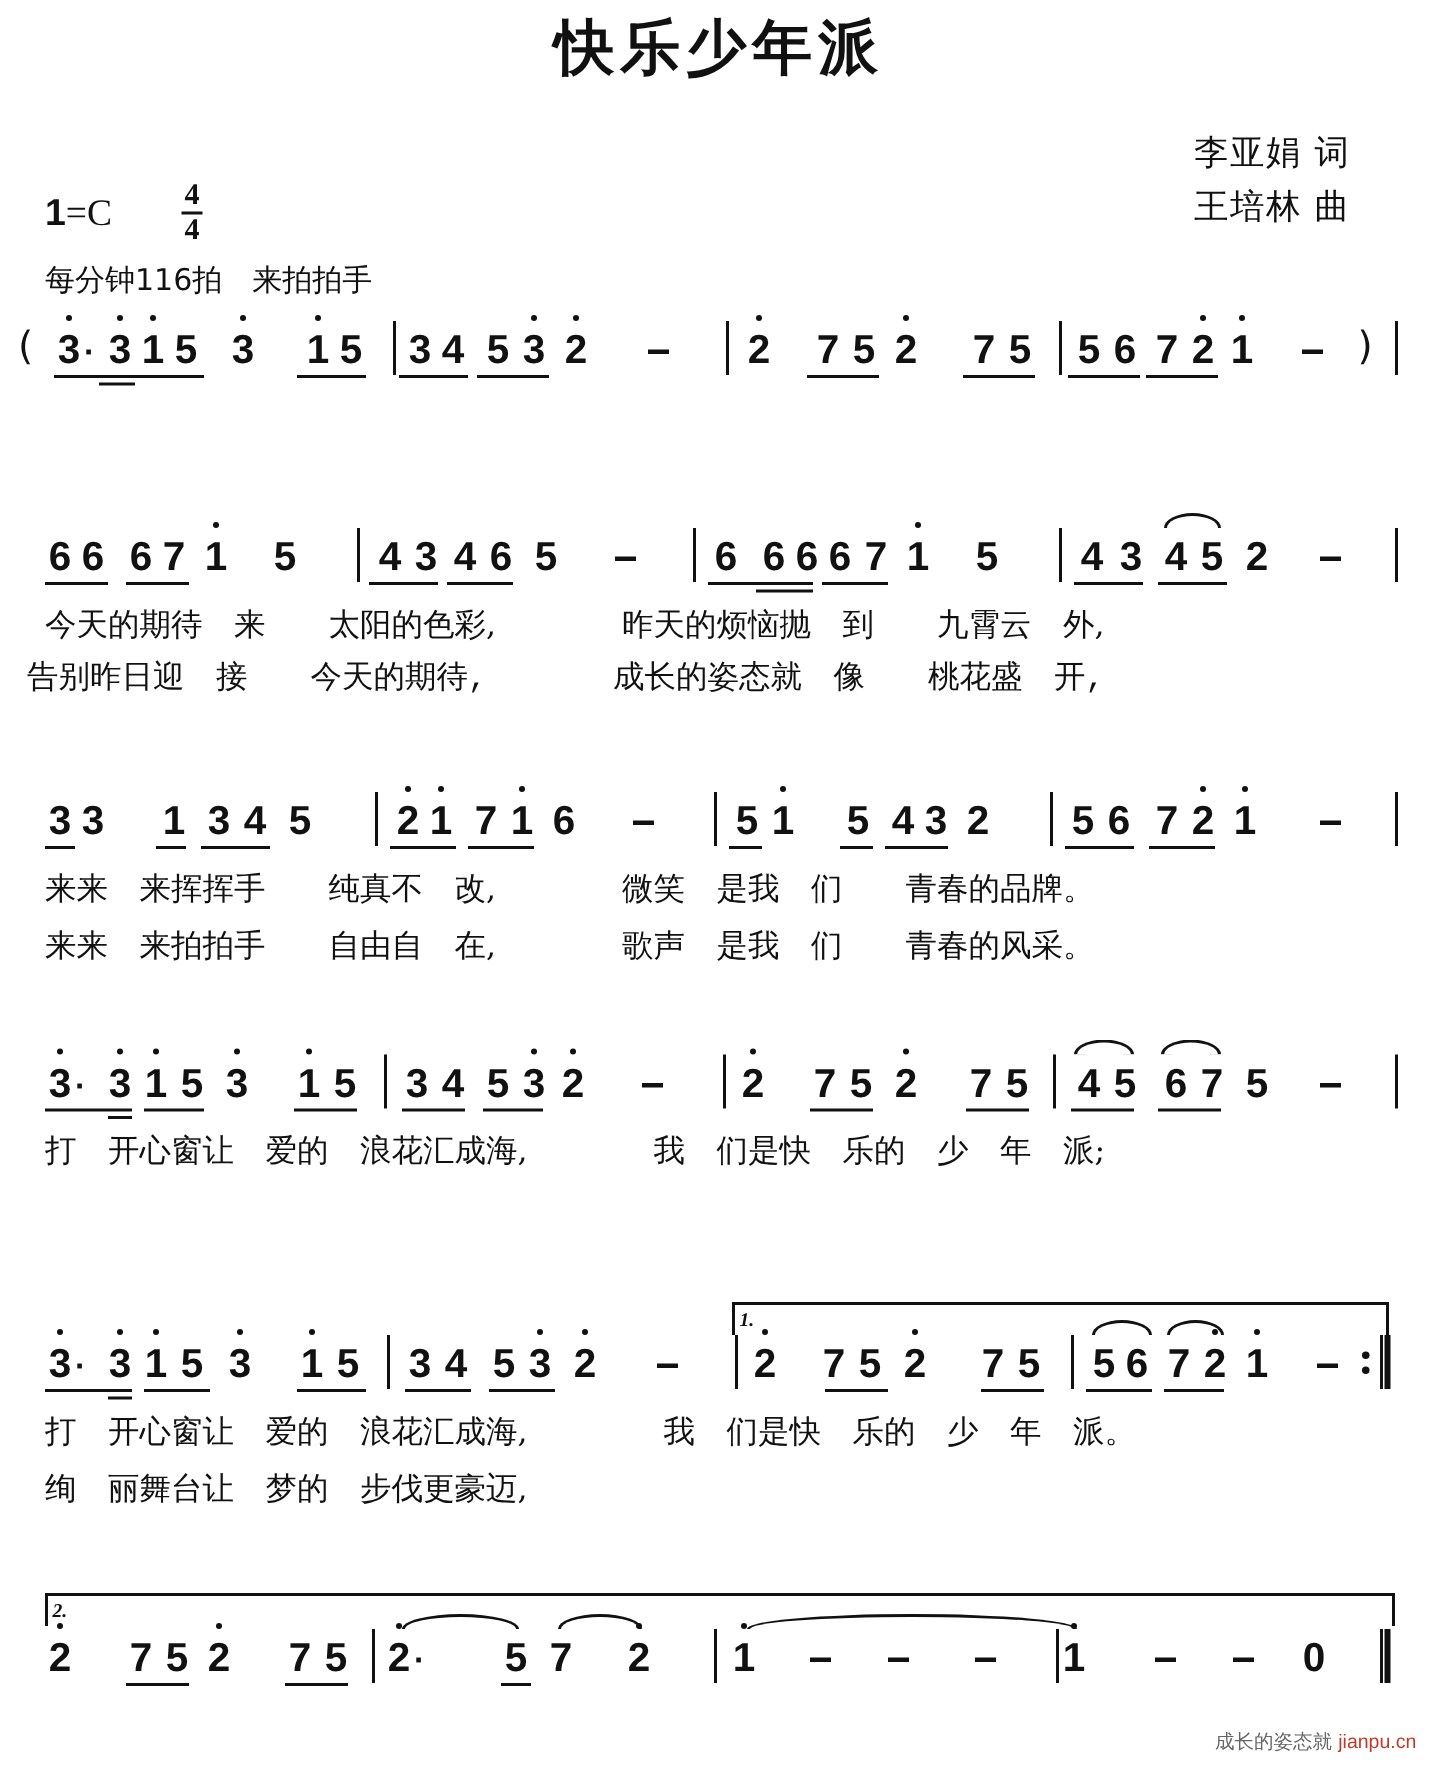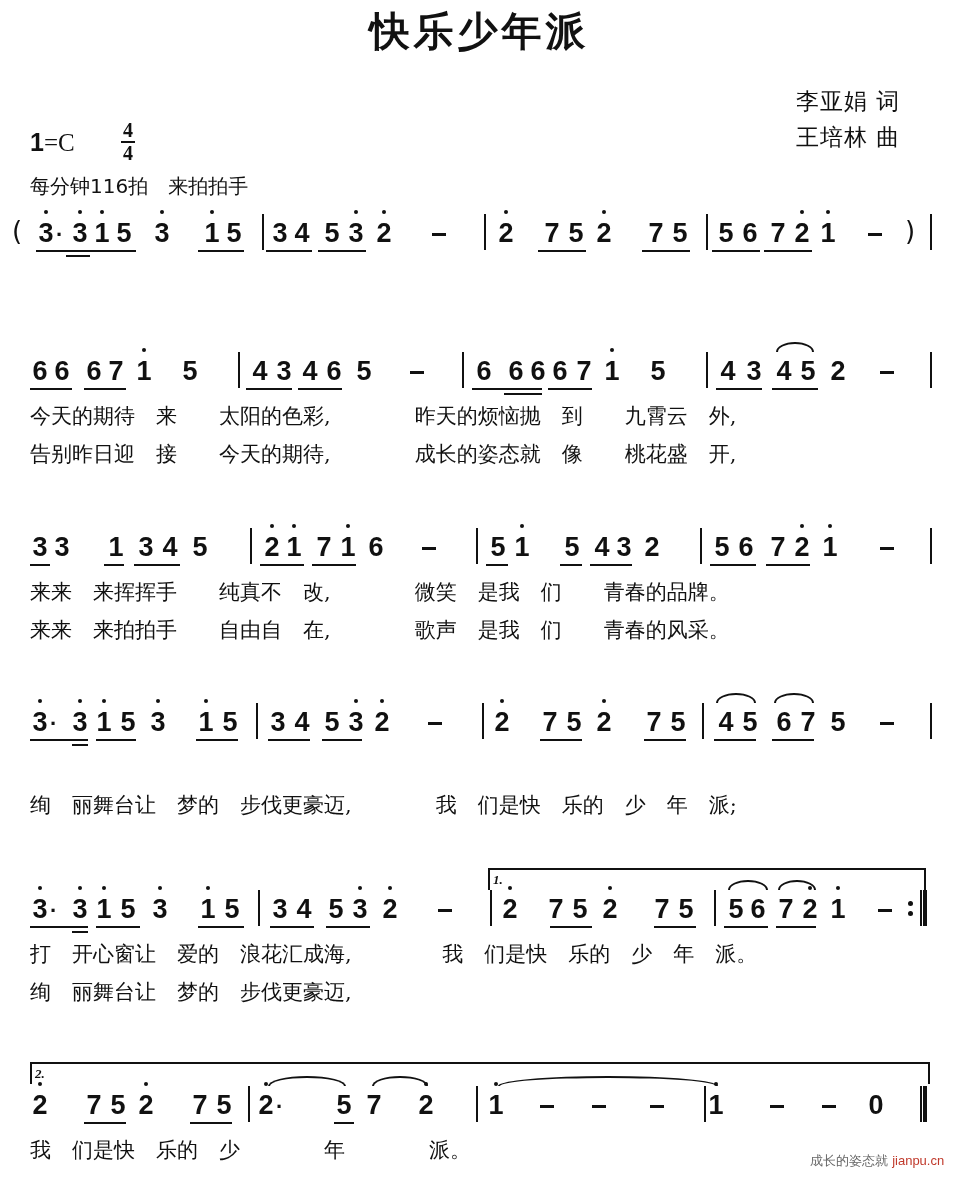--- a/index.html
+++ b/index.html
@@ -129,21 +129,21 @@
       <div class="uline" style="left: 84px; width: 42px; top: 32px;"></div>
       <div class="uline" style="left: 246px; width: 46px; top: 32px;"></div>
       <div class="uline" style="left: 298px; width: 44px; top: 32px;"></div>
       <div class="uline" style="left: 472px; width: 70px; top: 32px;"></div>
       <div class="uline" style="left: 504px; width: 38px; top: 37px;"></div>
       <div class="uline" style="left: 548px; width: 44px; top: 32px;"></div>
       <div class="uline" style="left: 716px; width: 46px; top: 32px;"></div>
       <div class="uline" style="left: 772px; width: 46px; top: 32px;"></div>
       <div class="slur" style="left: 776px; width: 38px; top: -14px;"></div>
       <div class="lyric" style="left: 30px; top: 48px;">今天的期待　来　　太阳的色彩,　　　　昨天的烦恼抛　到　　九霄云　外,</div>
-      <div class="lyric" style="left: 30px; top: 86px;">告别昨日迎　接　　今天的期待,　　　　成长的姿态就　像　　桃花盛　开,</div>
+      <div class="lyric" style="left: 18px; top: 86px; font-family: Liberation Mono, monospace;">告别昨日迎　接　　今天的期待,　　　　成长的姿态就　像　　桃花盛　开,</div>
     </div>
     <div class="sys" style="top: 532px; height: 120px;">
       <div class="note" style="left: 30px; top: 0px;">3</div>
       <div class="note" style="left: 52px; top: 0px;">3</div>
       <div class="note" style="left: 106px; top: 0px;">1</div>
       <div class="note" style="left: 136px; top: 0px;">3</div>
       <div class="note" style="left: 160px; top: 0px;">4</div>
       <div class="note" style="left: 190px; top: 0px;">5</div>
       <div class="note" style="left: 262px; top: 0px;">2<div class="dot-above"></div></div>
       <div class="note" style="left: 284px; top: 0px;">1<div class="dot-above"></div></div>
@@ -216,21 +216,21 @@
       <div class="uline" style="left: 96px; width: 40px; top: 32px;"></div>
       <div class="uline" style="left: 196px; width: 42px; top: 32px;"></div>
       <div class="uline" style="left: 268px; width: 42px; top: 32px;"></div>
       <div class="uline" style="left: 322px; width: 40px; top: 32px;"></div>
       <div class="uline" style="left: 540px; width: 42px; top: 32px;"></div>
       <div class="uline" style="left: 644px; width: 42px; top: 32px;"></div>
       <div class="uline" style="left: 714px; width: 42px; top: 32px;"></div>
       <div class="uline" style="left: 772px; width: 42px; top: 32px;"></div>
       <div class="slur" style="left: 716px; width: 40px; top: -14px;"></div>
       <div class="slur" style="left: 774px; width: 40px; top: -14px;"></div>
-      <div class="lyric" style="left: 30px; top: 86px;">绚　丽舞台让　梦的　步伐更豪迈,　　　　我　们是快　乐的　少　年　派;</div>
+      <div class="lyric" style="left: 30px; top: 48px;">打　开心窗让　爱的　浪花汇成海,　　　　我　们是快　乐的　少　年　派;</div>
     </div>
     <div class="sys" style="top: 894px; height: 120px;">
       <div class="note" style="left: 30px; top: 0px;">3<div class="dot-above"></div></div>
       <div class="note" style="left: 70px; top: 0px;">3<div class="dot-above"></div></div>
       <div class="note" style="left: 94px; top: 0px;">1<div class="dot-above"></div></div>
       <div class="note" style="left: 118px; top: 0px;">5</div>
       <div class="note" style="left: 150px; top: 0px;">3<div class="dot-above"></div></div>
       <div class="note" style="left: 198px; top: 0px;">1<div class="dot-above"></div></div>
       <div class="note" style="left: 222px; top: 0px;">5</div>
       <div class="note" style="left: 270px; top: 0px;">3</div>
@@ -304,19 +304,18 @@
       <div class="barline double" style="left: 920px; top: -4px;"></div>
       <div class="uline" style="left: 84px; width: 42px; top: 32px;"></div>
       <div class="uline" style="left: 190px; width: 42px; top: 32px;"></div>
       <div class="uline" style="left: 334px; width: 20px; top: 32px;"></div>
       <div class="slur" style="left: 268px; width: 78px; top: -14px;"></div>
       <div class="slur" style="left: 372px; width: 56px; top: -14px;"></div>
       <div class="slur" style="left: 498px; width: 220px; top: -14px;"></div>
       <div class="volta left right" style="left: 30px; width: 900px; top: -28px;">
         <span>2.</span>
       </div>
-      <div class="lyric" style="left: 30px; top: 48px;">我　们是快　乐的　少　　　　年　　　　派。</div>
     </div>
   </div>
 
 <div class="watermark">
   <span>成长的姿态就</span> <b>jianpu.cn</b>
 </div>
 
 </body></html>

